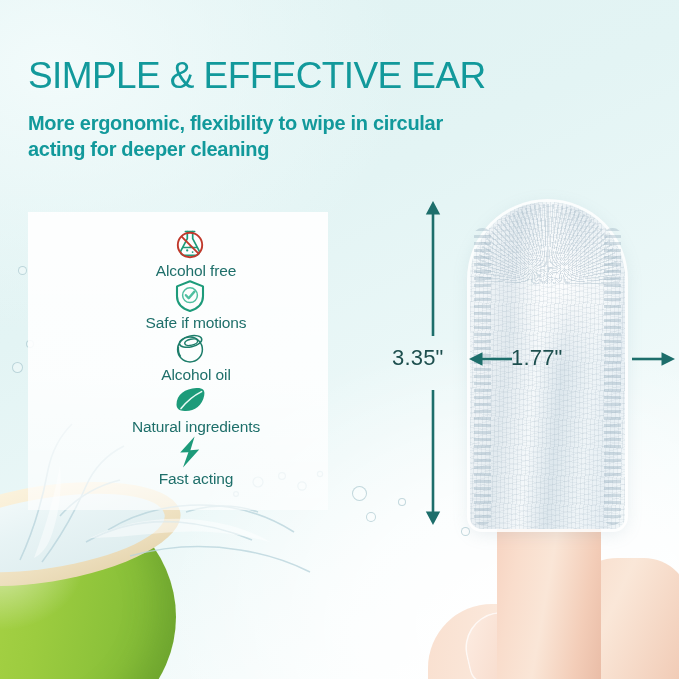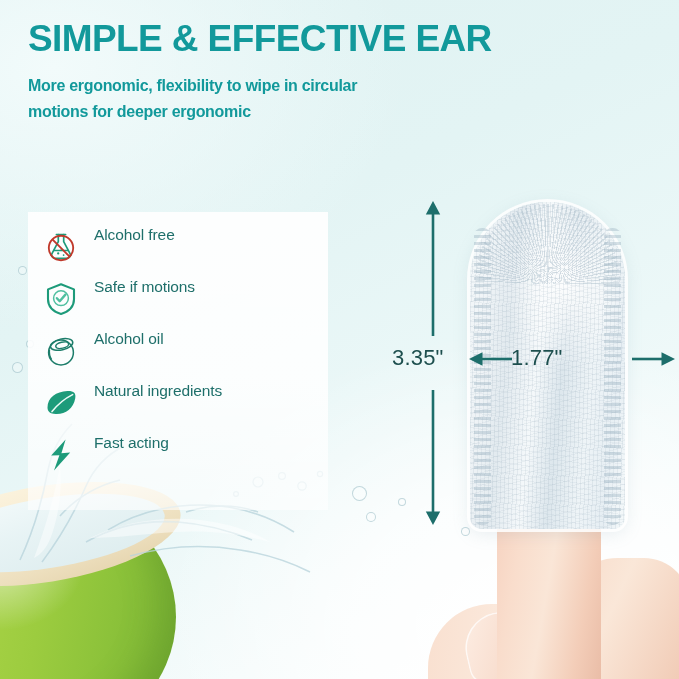--- a/index.html
+++ b/index.html
@@ -28,32 +28,33 @@
   
   .headline {
     position: absolute;
     left: 28px;
     top: 18px;
     width: 600px;
   }
   .title-line {
     font-size: 37px;
     line-height: 41px;
-    font-weight: 700;
+    font-weight: 400;
     letter-spacing: -0.6px;
     color: #12999b;
     text-transform: uppercase;
     white-space: nowrap;
+    margin-top: 37px;
   }
   .subtitle {
     margin-top: 14px;
     width: 560px;
   }
   .subtitle-line {
-    font-size: 16px;
+    font-size: 20px;
     line-height: 26px;
     font-weight: 700;
     letter-spacing: -0.3px;
     color: #12999b;
     white-space: nowrap;
   }
 
   
   
   .coconut {
@@ -204,21 +205,23 @@
     background: linear-gradient(180deg, rgba(255,255,255,0.93) 0%, rgba(255,255,255,0.88) 55%, rgba(255,255,255,0.60) 100%);
   }
   .feature-list {
     position: absolute;
     left: 40px;
     top: 226px;
     width: 300px;
   }
   .feature-row {
     display: flex;
+    align-items: center;
     height: 52px;
+    flex-direction: column;
   }
   .feature-icon {
     width: 42px;
     min-width: 42px;
     height: 42px;
     display: flex;
     align-items: center;
     justify-content: center;
   }
   .feature-label {
@@ -300,21 +303,21 @@
       <div class="wipe-crown"></div>
       <div class="wipe-edge-l"></div>
       <div class="wipe-edge-r"></div>
     </div>
   </div>
 
   <div class="headline">
     <div class="title-line">SIMPLE &amp; EFFECTIVE EAR</div>
     <div class="subtitle">
       <div class="subtitle-line">More ergonomic, flexibility to wipe in circular</div>
-      <div class="subtitle-line">motions for deeper ergonomic</div>
+      <div class="subtitle-line">acting for deeper cleaning</div>
     </div>
   </div>
 
   <div class="feature-panel"></div>
 
   <div class="feature-list">
 
     <div class="feature-row">
       <span class="feature-icon">
         <svg width="36" height="36" viewBox="0 0 36 36">

